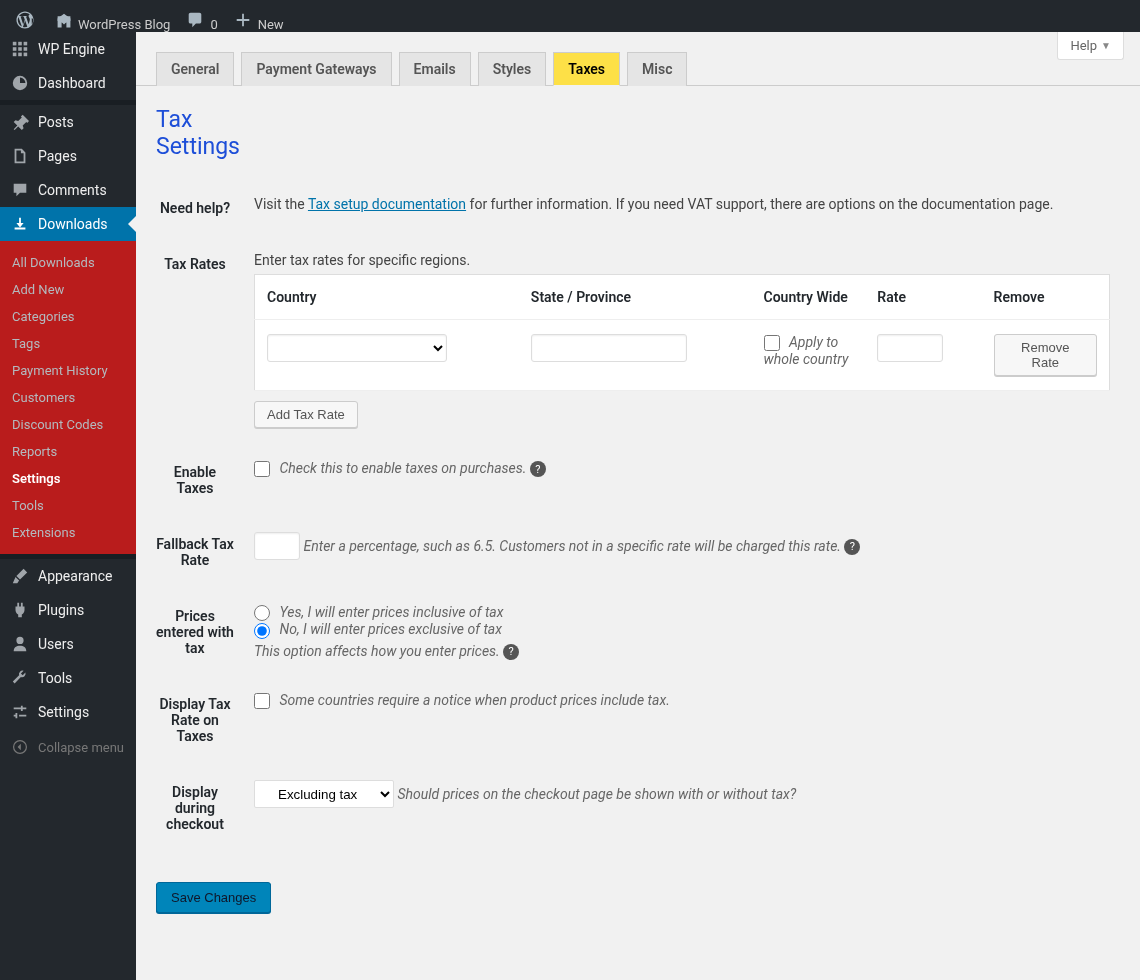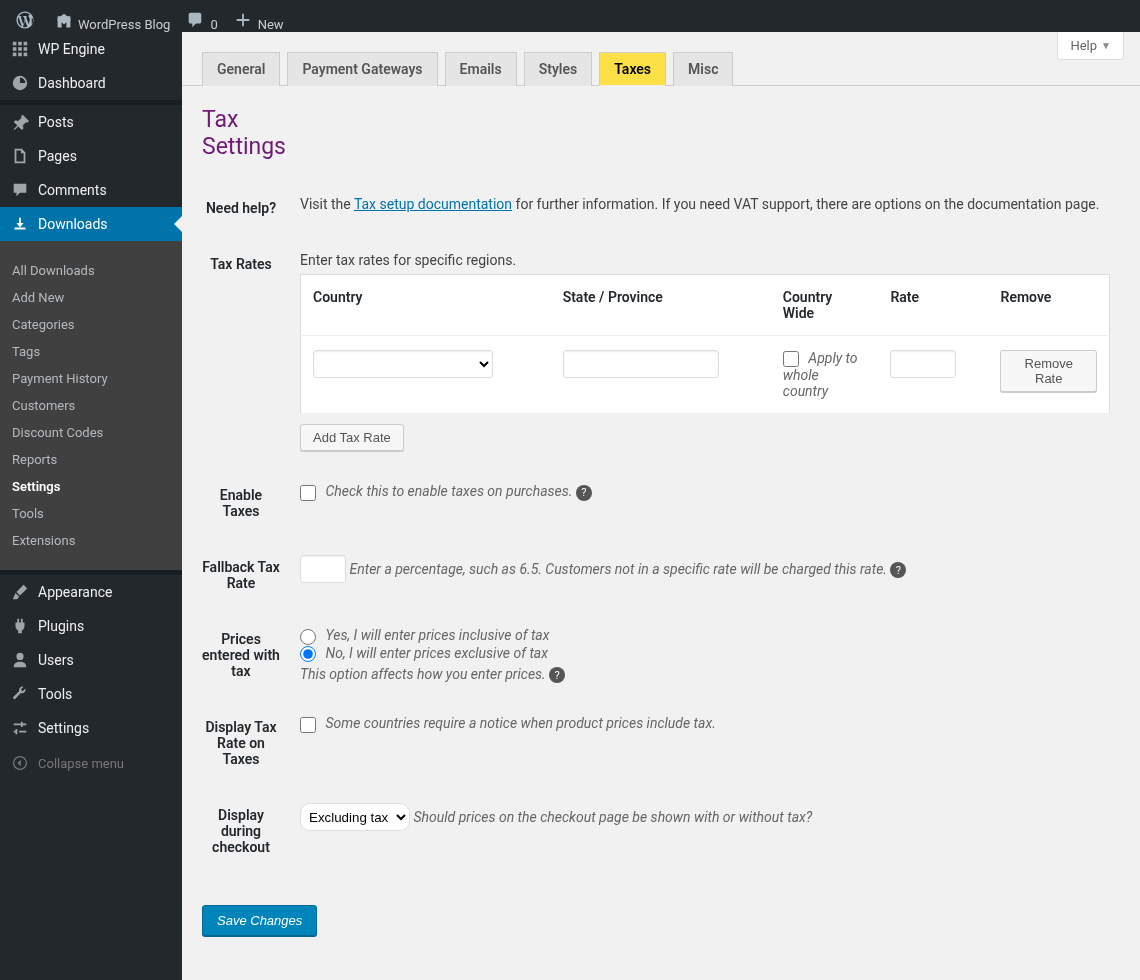--- a/index.html
+++ b/index.html
@@ -5,42 +5,42 @@
 * { box-sizing: border-box; margin: 0; padding: 0; }
 body { font-family: -apple-system, BlinkMacSystemFont, "Segoe UI", Roboto, sans-serif; font-size: 13px; color: #444; background: #f1f1f1; }
 
 .toolbar { background: #23282d; color: #eee; height: 32px; display: flex; align-items: center; padding: 0 8px; font-size: 13px; }
 .toolbar > * { display: flex; align-items: flex-end; padding: 0 8px; height: 32px; color: #ccc; }
 .toolbar .tb-icon { margin-right: 6px; }
 .toolbar svg { fill: #aab8c2; }
 
 .layout { display: flex; min-height: calc(100vh - 32px); }
 
-.sidebar { width: 182px; background: #23282d; color: #eee; flex-shrink: 0; }
+.sidebar { width: 136px; background: #23282d; color: #eee; flex-shrink: 0; }
 .sidebar .menu-item { padding: 8px 10px; display: flex; align-items: center; gap: 8px; color: #eee; font-size: 14px; cursor: pointer; }
 .sidebar .menu-item.current { background: #0073aa; color: #fff; position: relative; }
 .sidebar .menu-item.current::after { content: ""; position: absolute; right: 0; top: 50%; margin-top: -8px; border: 8px solid transparent; border-right-color: #f1f1f1; }
 .sidebar .menu-sep { height: 5px; background: #191e23; margin: 0; }
-.sidebar .submenu { background: #404040; padding: 16px 0; }
+.sidebar .submenu { background: #b91c1c; padding: 8px 0; }
 .sidebar .submenu .sub-item { padding: 6px 12px; color: #b4b9be; font-size: 13px; cursor: pointer; }
 .sidebar .submenu .sub-item.current { color: #fff; font-weight: 600; }
 .sidebar .collapse { padding: 10px; color: #777; display: flex; align-items: center; gap: 8px; cursor: pointer; font-size: 13px; }
 .sidebar .micon { width: 20px; display: inline-flex; justify-content: center; }
 .sidebar .micon svg { fill: #a0a5aa; }
 .sidebar .menu-item.current .micon svg { fill: #fff; }
 
 .content { flex: 1; padding: 0; position: relative; }
 .help-btn { position: absolute; top: 0; right: 16px; background: #fff; border: 1px solid #ddd; border-top: none; border-radius: 0 0 3px 3px; padding: 6px 12px; font-size: 13px; color: #666; cursor: pointer; display: flex; align-items: center; gap: 4px; }
 
 .tabs { border-bottom: 1px solid #ccc; padding: 20px 20px 0 20px; display: flex; gap: 7px; }
 .tabs .tab { background: #e5e5e5; border: 1px solid #ccc; border-bottom: none; padding: 8px 14px; color: #555; font-weight: 600; font-size: 14px; cursor: pointer; margin-bottom: -1px; }
 .tabs .tab.active { background: #fde047; border-bottom: 1px solid #f1f1f1; color: #000; }
 
 .body { padding: 20px; }
-h2.section-title { font-size: 23px; font-weight: 400; color: #701a75; margin-bottom: 20px; max-width: 100px; }
+h2.section-title { font-size: 23px; font-weight: 400; color: #1d4ed8; margin-bottom: 20px; max-width: 100px; }
 
 .form-table { width: 100%; border-collapse: collapse; }
 .form-table th { width: 88px; text-align: center; vertical-align: top; padding: 20px 10px 20px 0; font-weight: 600; font-size: 14px; color: #23282d; }
 .form-table td { padding: 16px 10px; vertical-align: top; font-size: 14px; }
 
 a.link { color: #0073aa; text-decoration: underline; }
 .desc { color: #666; font-style: italic; }
 .help-icon { display: inline-flex; width: 16px; height: 16px; background: #555; color: #fff; border-radius: 50%; font-size: 11px; align-items: center; justify-content: center; font-style: normal; vertical-align: middle; }
 
 input[type=checkbox], input[type=radio] { margin-right: 6px; width: 16px; height: 16px; vertical-align: middle; }
@@ -49,23 +49,23 @@
 .rates-table th, .rates-table td { padding: 14px 12px; text-align: left; border-bottom: 1px solid #eee; font-size: 14px; }
 .rates-table th { font-weight: 600; }
 
 select.country { width: 180px; height: 28px; border: 1px solid #ddd; background: #fff; border-radius: 3px; box-shadow: inset 0 1px 2px rgba(0,0,0,0.07); }
 input.textfield { height: 28px; border: 1px solid #ddd; background: #fff; border-radius: 3px; box-shadow: inset 0 1px 2px rgba(0,0,0,0.07); padding: 0 6px; }
 input.state { width: 156px; }
 input.rate { width: 66px; }
 input.fallback { width: 46px; }
 
 .button { background: #f7f7f7; border: 1px solid #ccc; border-radius: 3px; padding: 5px 12px; font-size: 13px; cursor: pointer; color: #555; box-shadow: 0 1px 0 #ccc; }
-.button.primary { background: #0085ba; border-color: #006799; color: #ffffff; box-shadow: 0 1px 0 #006799; font-weight: 500; padding: 7px 14px; font-style: italic; }
-
-select.checkout { height: 28px; border: 1px solid #ddd; background: #fff; border-radius: 10px; padding: 0 4px; }
+.button.primary { background: #0085ba; border-color: #006799; color: #0f172a; box-shadow: 0 1px 0 #006799; font-weight: 500; padding: 7px 14px; }
+
+select.checkout { height: 28px; border: 1px solid #ddd; background: #fff; border-radius: 2px; padding: 0 19px; }
 
 .save-row { margin-top: 30px; }
 </style>
 </head>
 <body>
 
 <div class="toolbar">
   <div>
       <span class="tb-icon">
     <svg width="18" height="18" viewBox="0 0 20 20">

